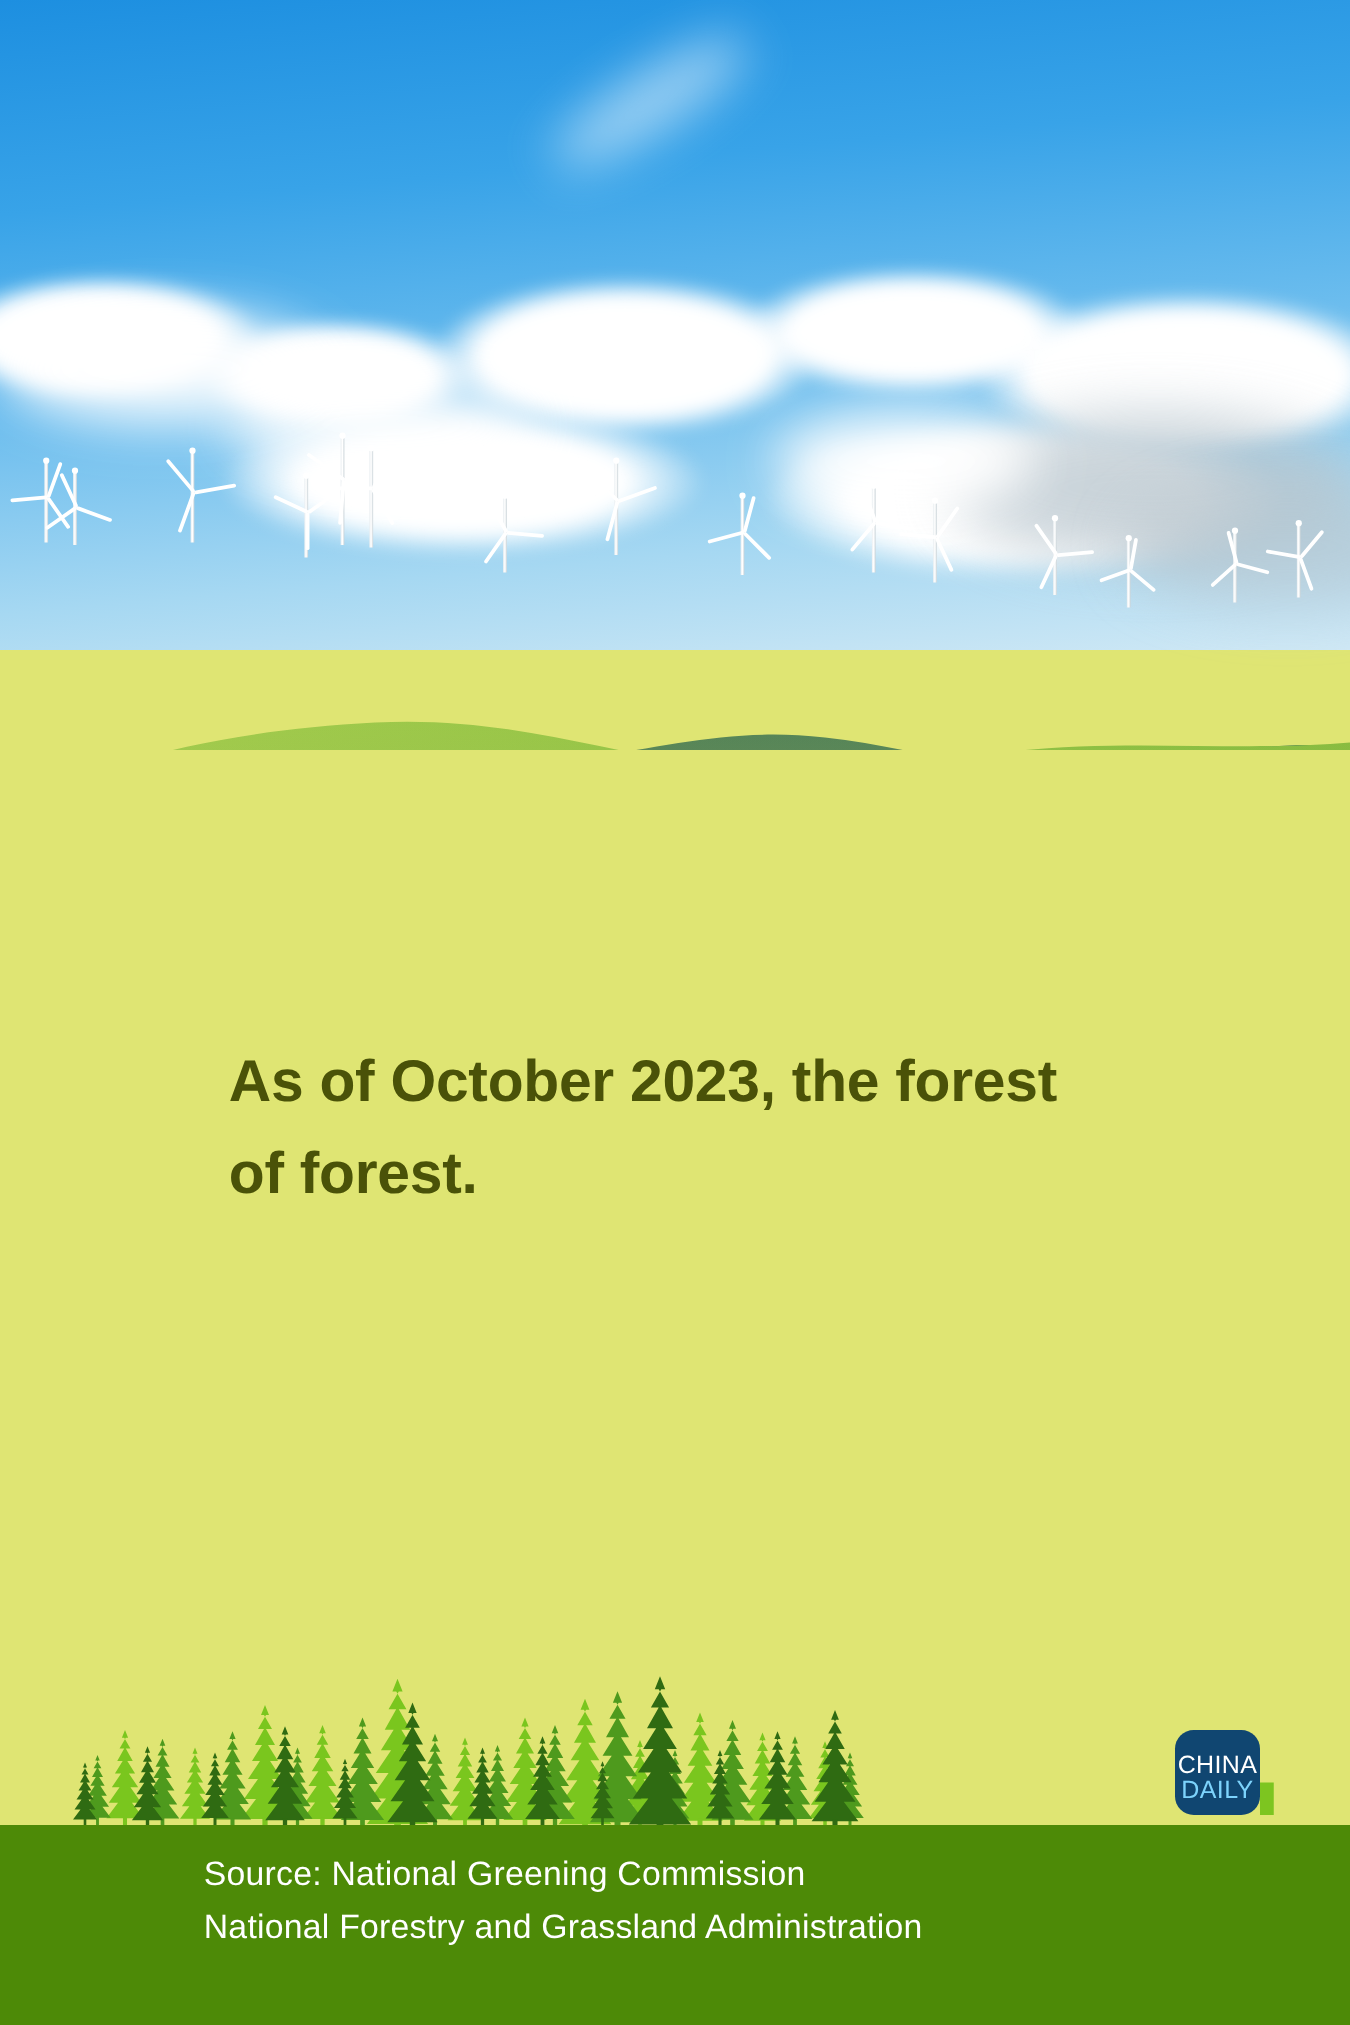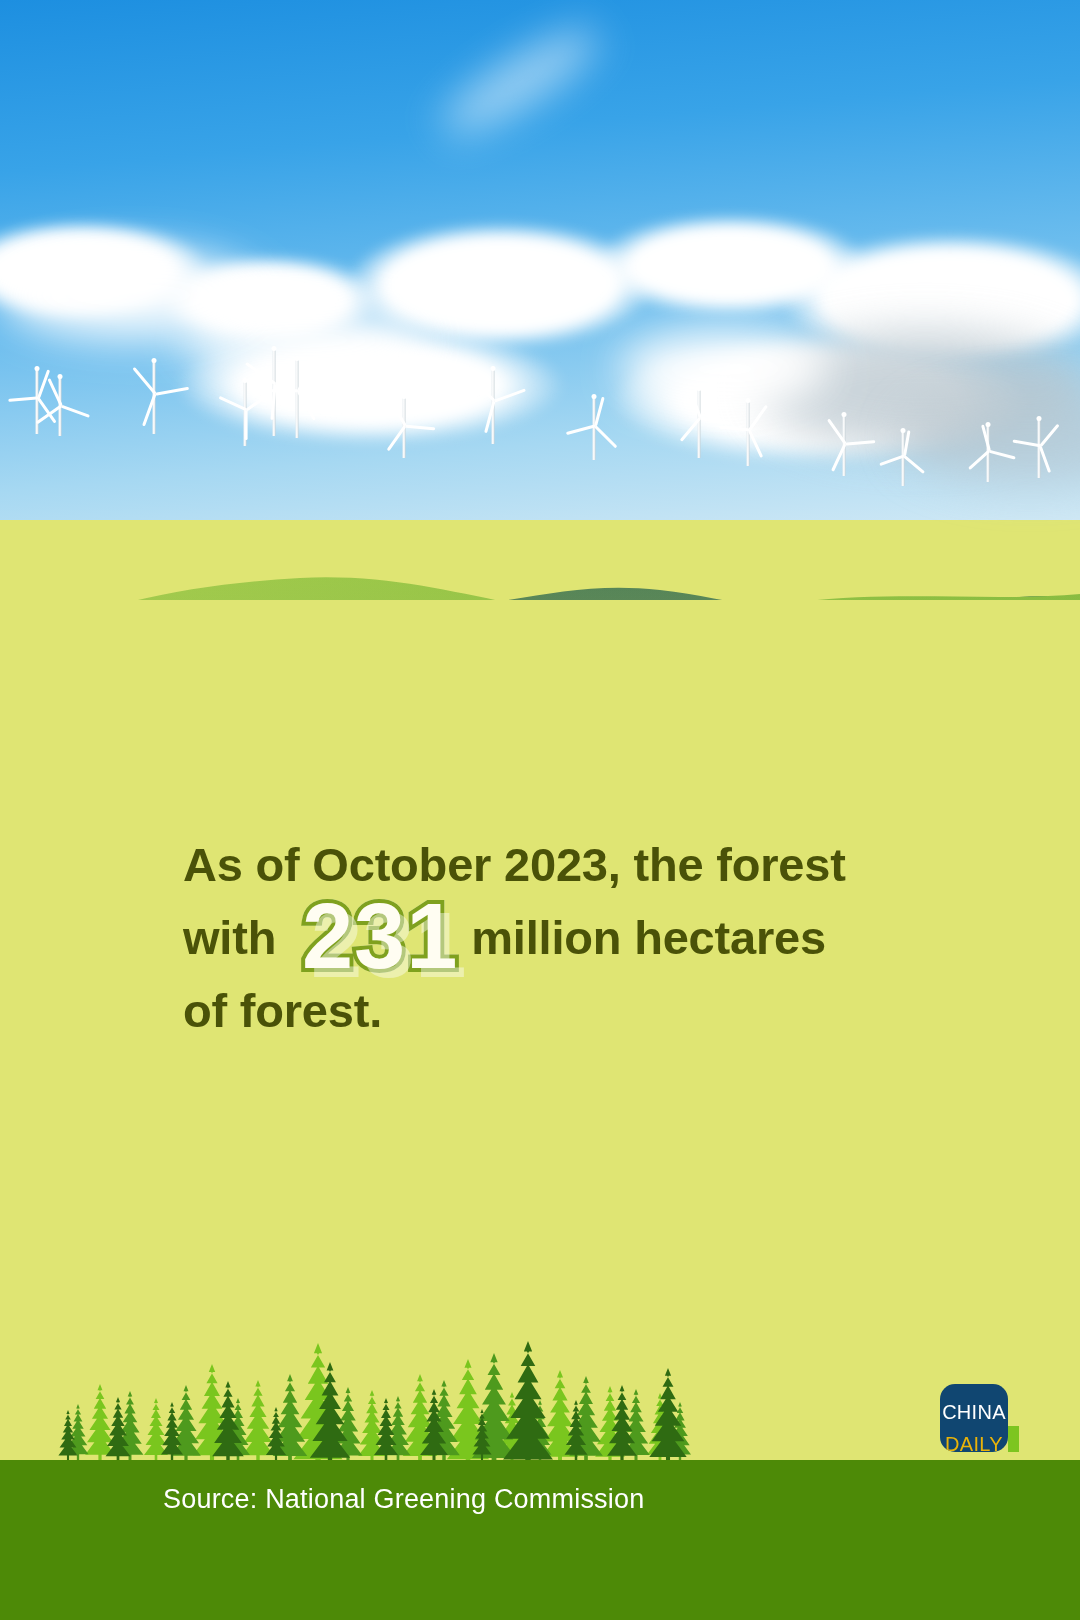--- a/index.html
+++ b/index.html
@@ -130,21 +130,21 @@
     border-radius:15px;
     overflow:hidden;
   }
   .logo .l1, .logo .l2 {
     position:absolute; left:0; width:68px; text-align:center;
     font-weight:400; font-style:normal;
     font-family:"Liberation Sans", sans-serif;
     letter-spacing:.3px;
   }
   .logo .l1 { top:17px; font-size:20px; color:#FFFFFF; }
-  .logo .l2 { top:37px; font-size:20px; color:#eab308;margin-top:12px; }
+  .logo .l2 { top:37px; font-size:20px; color:#7dd3fc; }
   .logo-accent {
     position:absolute; left:1008px; top:1426px;
     width:11px; height:26px; background:#7DC520;
   }
 </style>
 </head>
 <body>
 
 <div class="poster">
 
@@ -334,25 +334,20 @@
              L1080,340 Z" fill="#DFE573"></path>
     <path d="M0,340 L0,318 C80,306 150,298 240,280 C340,260 420,232 520,206
              C620,181 720,168 830,166 C940,164 1020,170 1080,164
              L1080,340 Z" fill="#DFE573"></path>
   </svg>
 
   <div class="panel"></div>
 
   <div class="copy">
     <span class="ln">As of October 2023, the forest</span>
-    <span class="ln">
-      <span>with</span>
-      &nbsp;<span class="big"><span class="big-inner">231</span></span>
-      <span>million hectares</span>
-    </span>
     <span class="ln">of forest.</span>
   </div>
 
   <svg class="treeline" viewBox="0 0 1080 260" preserveAspectRatio="none">
     <defs>
       <g id="pine">
         <path d="M0,-100 L4,-90 L-1,-90 L7,-76 L1,-76 L10,-60 L3,-60 L13,-44
                  L5,-44 L17,-26 L7,-26 L21,-6 L9,-6 L24,14 L-24,14 L-9,-6 L-21,-6
                  L-7,-26 L-17,-26 L-5,-44 L-13,-44 L-3,-60 L-10,-60 L-1,-76 L-7,-76
                  L1,-90 L-4,-90 Z"></path>
@@ -405,20 +400,21 @@
       <use href="#pine" transform="translate(576,248) scale(0.48)"></use>
       <use href="#pine" transform="translate(622,247) scale(0.62)"></use>
       <use href="#pine" transform="translate(668,246) scale(0.78)"></use>
     </g>
   </svg>
 
   <div class="footer"></div>
 
   <div class="source">
     <span>Source: National Greening Commission</span>
+    <span>National Forestry and Grassland Administration</span>
   </div>
 
   <div class="logo-accent"></div>
   <div class="logo">
     <div class="l1">CHINA</div>
     <div class="l2">DAILY</div>
   </div>
 
 </div>
 

